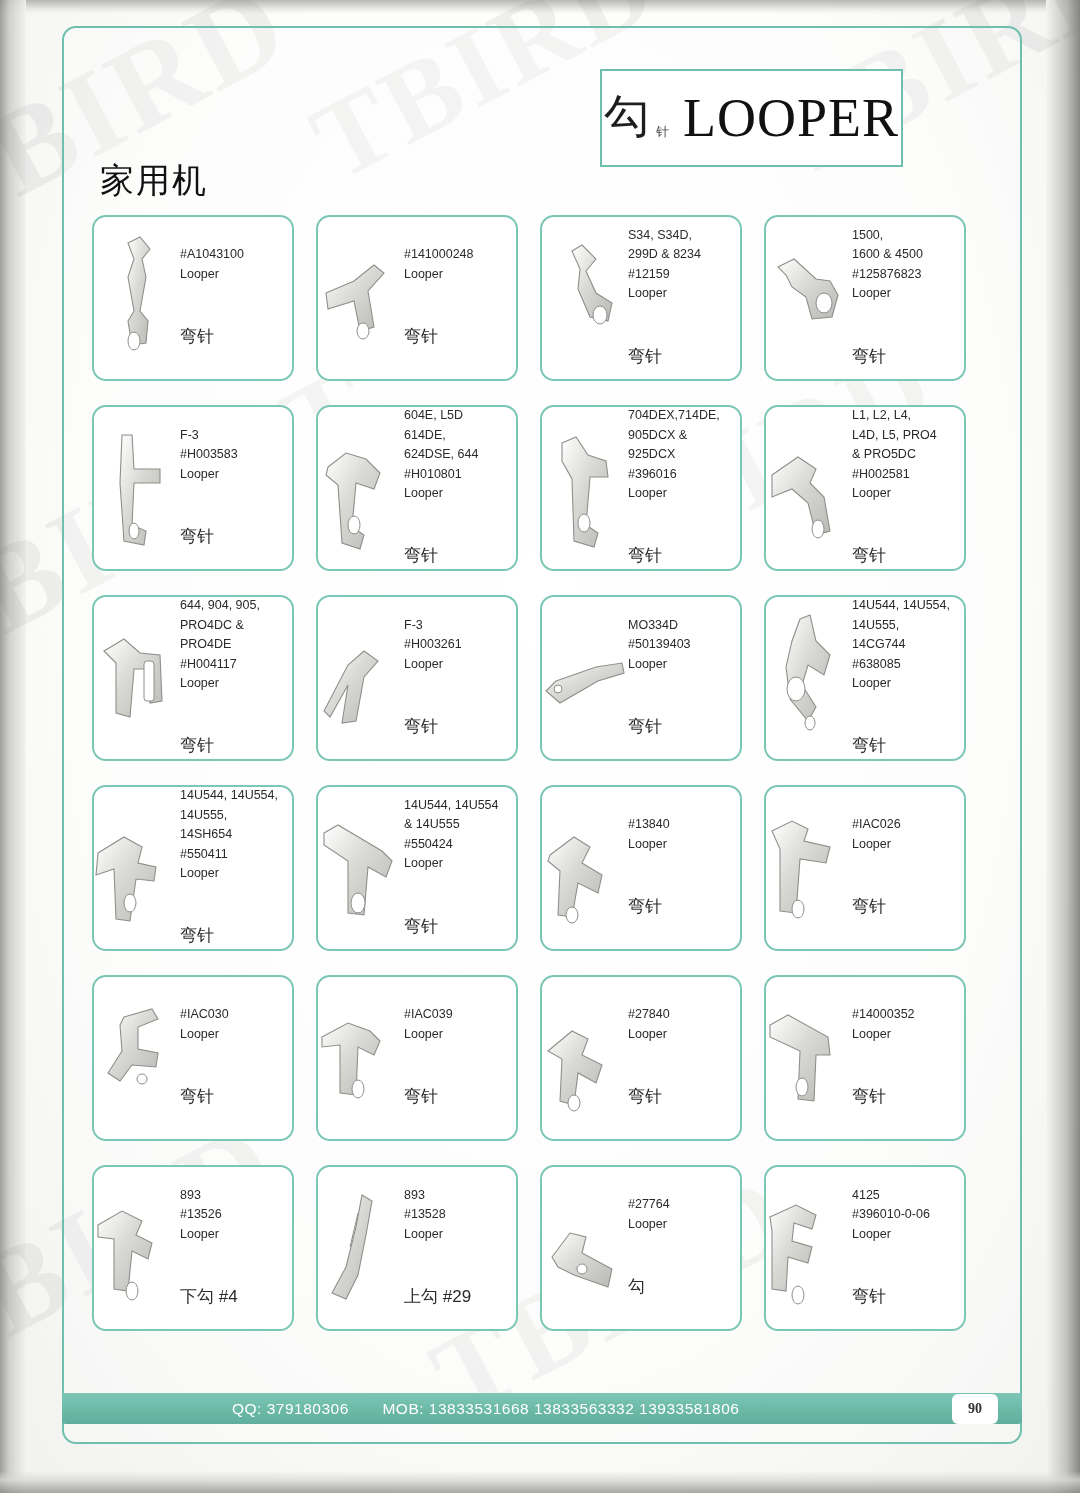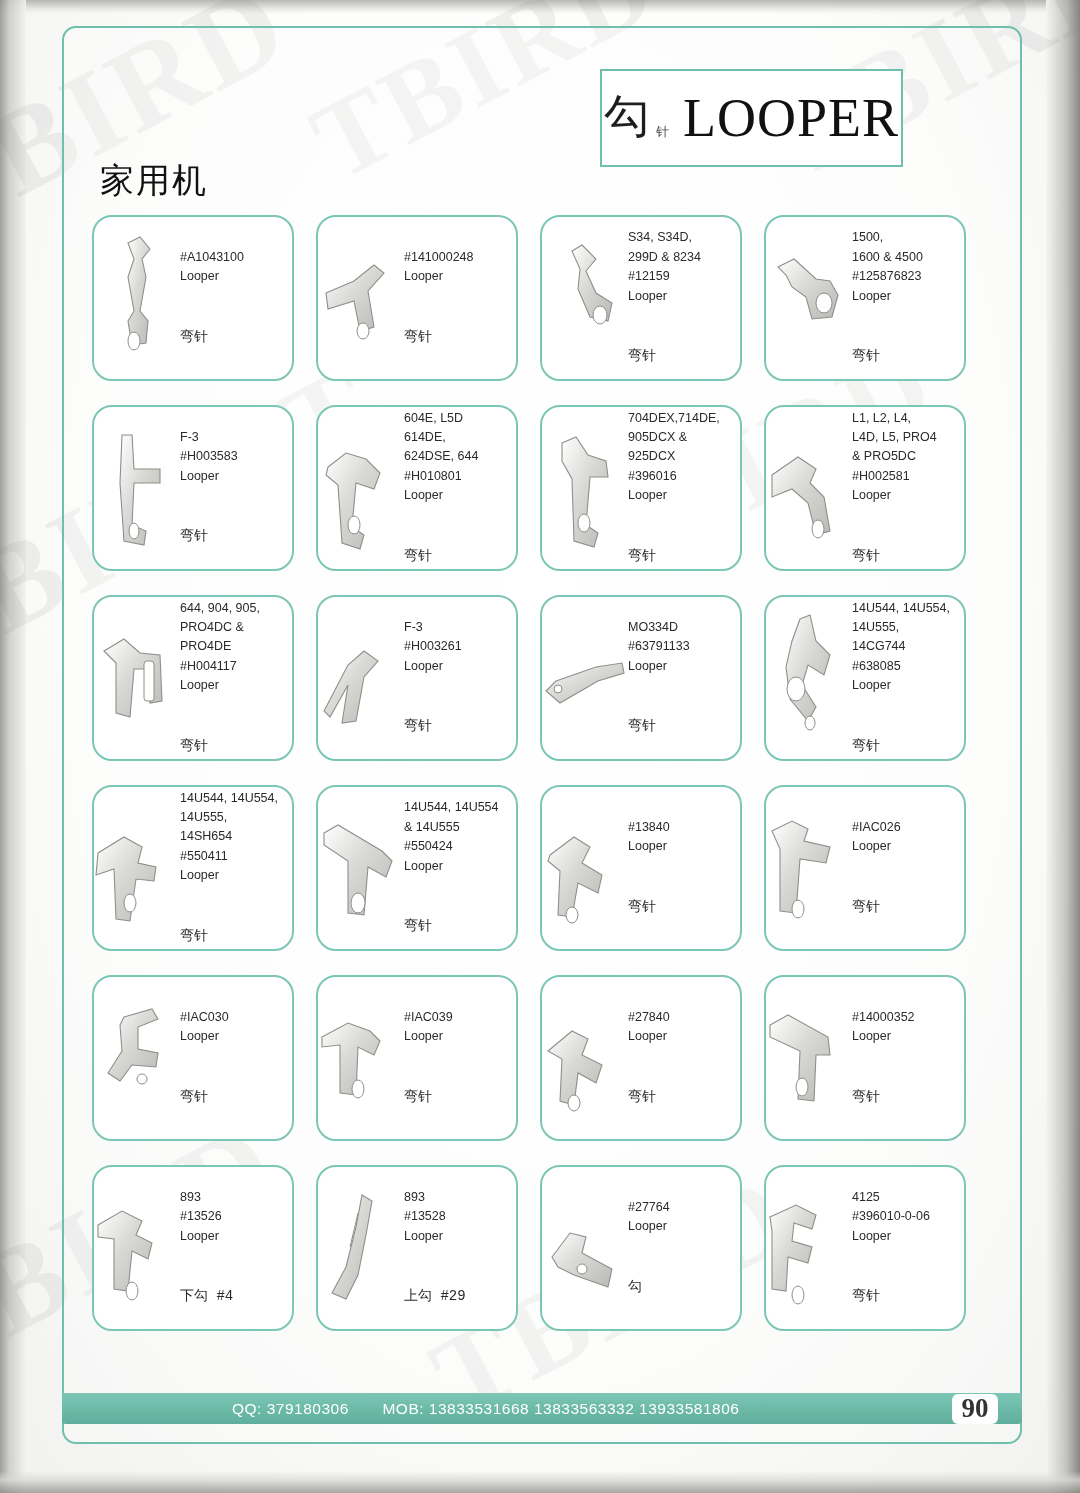--- a/index.html
+++ b/index.html
@@ -121,21 +121,21 @@
     left: 92px; top: 215px;
     width: 900px;
     display: grid;
     grid-template-columns: repeat(4, 202px);
     grid-auto-rows: 166px;
     column-gap: 22px;
     row-gap: 24px;
   }
   .card {
     border: 2px solid #7cc6b6;
-    border-radius: 20px;
+    border-radius: 14px;
     background: #ffffff;
     position: relative;
     display: flex;
     align-items: center;
     overflow: hidden;
   }
   .card .thumb {
     width: 86px;
     height: 150px;
     flex: 0 0 86px;
@@ -143,22 +143,22 @@
   }
   .card .info {
     flex: 1 1 auto;
     padding-right: 6px;
     font-size: 12.5px;
     line-height: 1.55;
     color: #2a2a28;
     font-family: "Liberation Sans", sans-serif;
   }
   .card .info .cnline {
-    font-family: Liberation Mono, monospace;
-    font-size: 14px;
+    font-family: Liberation Sans, sans-serif;
+    font-size: 17px;
     margin-top: 40px;
   }
   .card .info div { white-space: nowrap; }
 
   
   .thumb svg { position: absolute; left: 0; top: 0; }
 
   
   #footer {
     position: absolute;
@@ -179,21 +179,21 @@
   }
   #footer .contact .gap { display: inline-block; width: 24px; }
   #page-num {
     position: absolute;
     right: 24px; top: 50%;
     transform: translateY(-50%);
     width: 46px; height: 30px;
     background: #ffffff;
     border-radius: 6px;
     color: #333;
-    font-size: 27px;
+    font-size: 14px;
     font-weight: bold;
     display: flex; align-items: center; justify-content: center;
     font-family: "Liberation Serif", serif;
   }
 </style>
 </head>
 <body>
 
 <div id="page">
 
@@ -447,21 +447,21 @@
                 <stop offset="45%" stop-color="#d9d9d6"></stop>
                 <stop offset="100%" stop-color="#b9b9b5"></stop>
               </linearGradient>
             </defs>
             <path fill="url(#mg)" stroke="#8e8e8a" stroke-width="1.1" d="M4 88 l10 -10 l40 -14 l26 -4 l2 10 l-26 8 l-38 22 z"></path>
             <circle cx="16" cy="86" r="4" fill="#fff" stroke="#8e8e8a"></circle>
           </svg>
         </div>
         <div class="info">
           <div>MO334D</div>
-          <div>#63791133</div>
+          <div>#50139403</div>
           <div>Looper</div>
           <div class="cnline">弯针</div>
         </div>
       </div>
       <div class="card">
         <div class="thumb">
           <svg width="86" height="150" viewBox="0 0 86 150">
             <defs>
               <linearGradient id="mg" x1="0" y1="0" x2="1" y2="1">
                 <stop offset="0%" stop-color="#ffffff"></stop>

